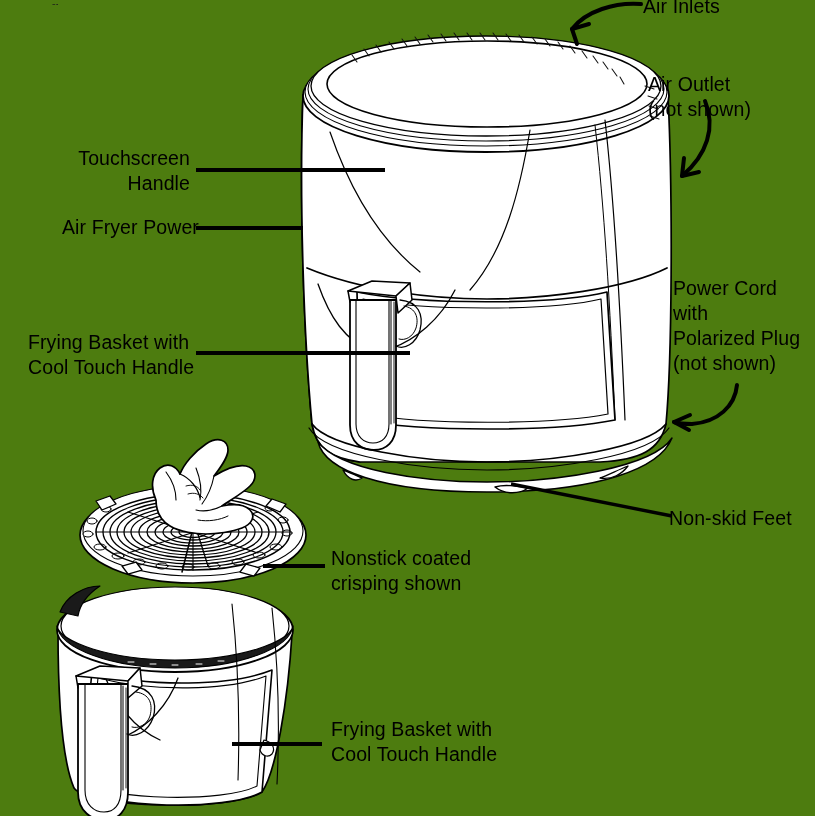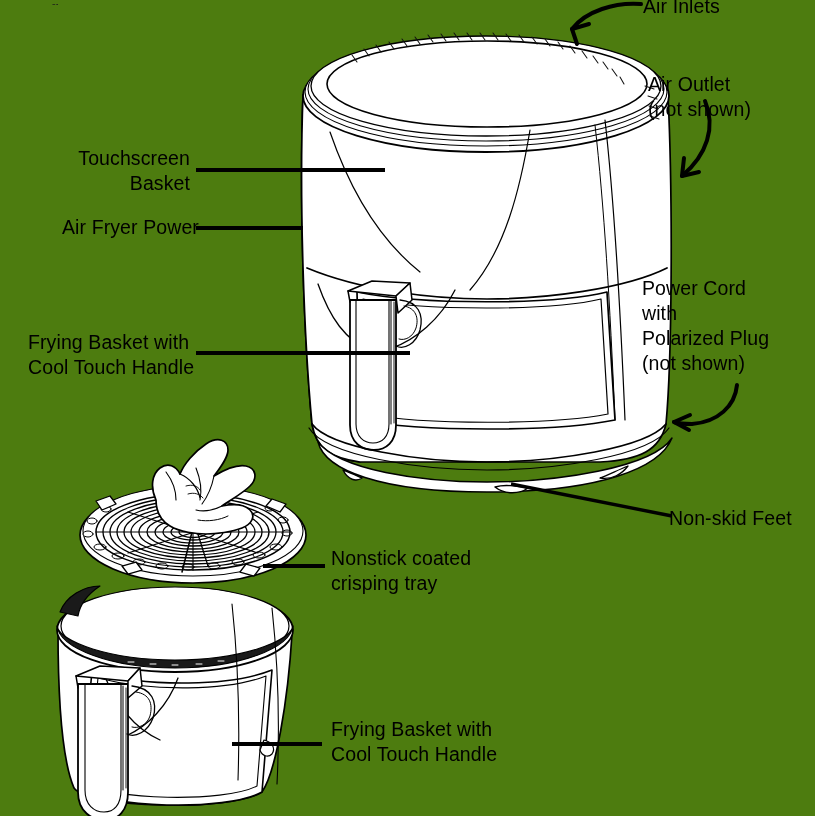--- a/index.html
+++ b/index.html
@@ -34,21 +34,21 @@
     letter-spacing: 0.1px;
   }
   .label.right-align { text-align: right; }
   .label.left-align  { text-align: left; }
 
   
   #lbl-air-inlets      { left: 643px; top: -6px; }
   #lbl-air-outlet      { left: 648px; top: 52px; margin-top: 20px; }
   #lbl-touchscreen     { left: 30px;  top: 146px; width: 160px; }
   #lbl-body            { left: 62px;  top: 215px; }
-  #lbl-power-cord      { left: 642px; top: 276px; }
+  #lbl-power-cord      { left: 673px; top: 276px; }
   #lbl-frying-basket-1 { left: 28px;  top: 330px; }
   #lbl-nonskid         { left: 669px; top: 506px; }
   #lbl-crisping-tray   { left: 331px; top: 546px; }
   #lbl-frying-basket-2 { left: 331px; top: 717px; }
 
   .clip-fragment {
     position: absolute;
     left: 28px;
     top: 0px;
     font-size: 19.5px;
@@ -296,33 +296,33 @@
       </g>
     </g>
   </svg>
 
   <div class="label left-align" id="lbl-air-inlets">Air Inlets</div>
 
   <div class="label left-align" id="lbl-air-outlet">Air Outlet
 (not shown)</div>
 
   <div class="label right-align" id="lbl-touchscreen">Touchscreen
-Basket</div>
+Handle</div>
 
   <div class="label left-align" id="lbl-body">Air Fryer Power</div>
 
   <div class="label left-align" id="lbl-power-cord">Power Cord
 with
 Polarized Plug
 (not shown)</div>
 
   <div class="label left-align" id="lbl-frying-basket-1">Frying Basket with
 Cool Touch Handle</div>
 
   <div class="label left-align" id="lbl-nonskid">Non-skid Feet</div>
 
   <div class="label left-align" id="lbl-crisping-tray">Nonstick coated
-crisping tray</div>
+crisping shown</div>
 
   <div class="label left-align" id="lbl-frying-basket-2">Frying Basket with
 Cool Touch Handle</div>
 
 </div>
 
 </body></html>

